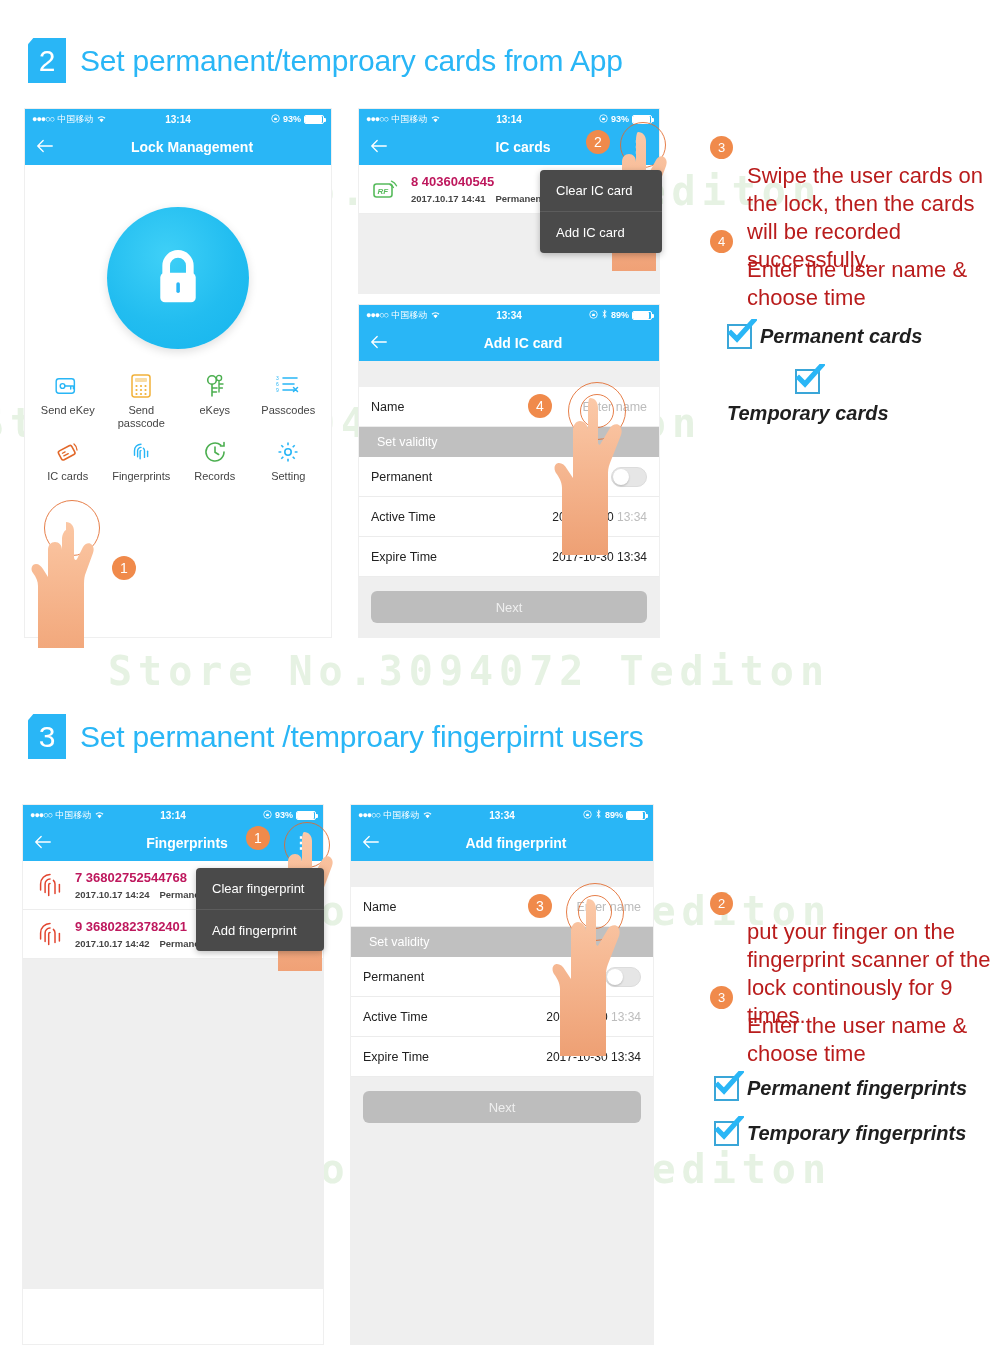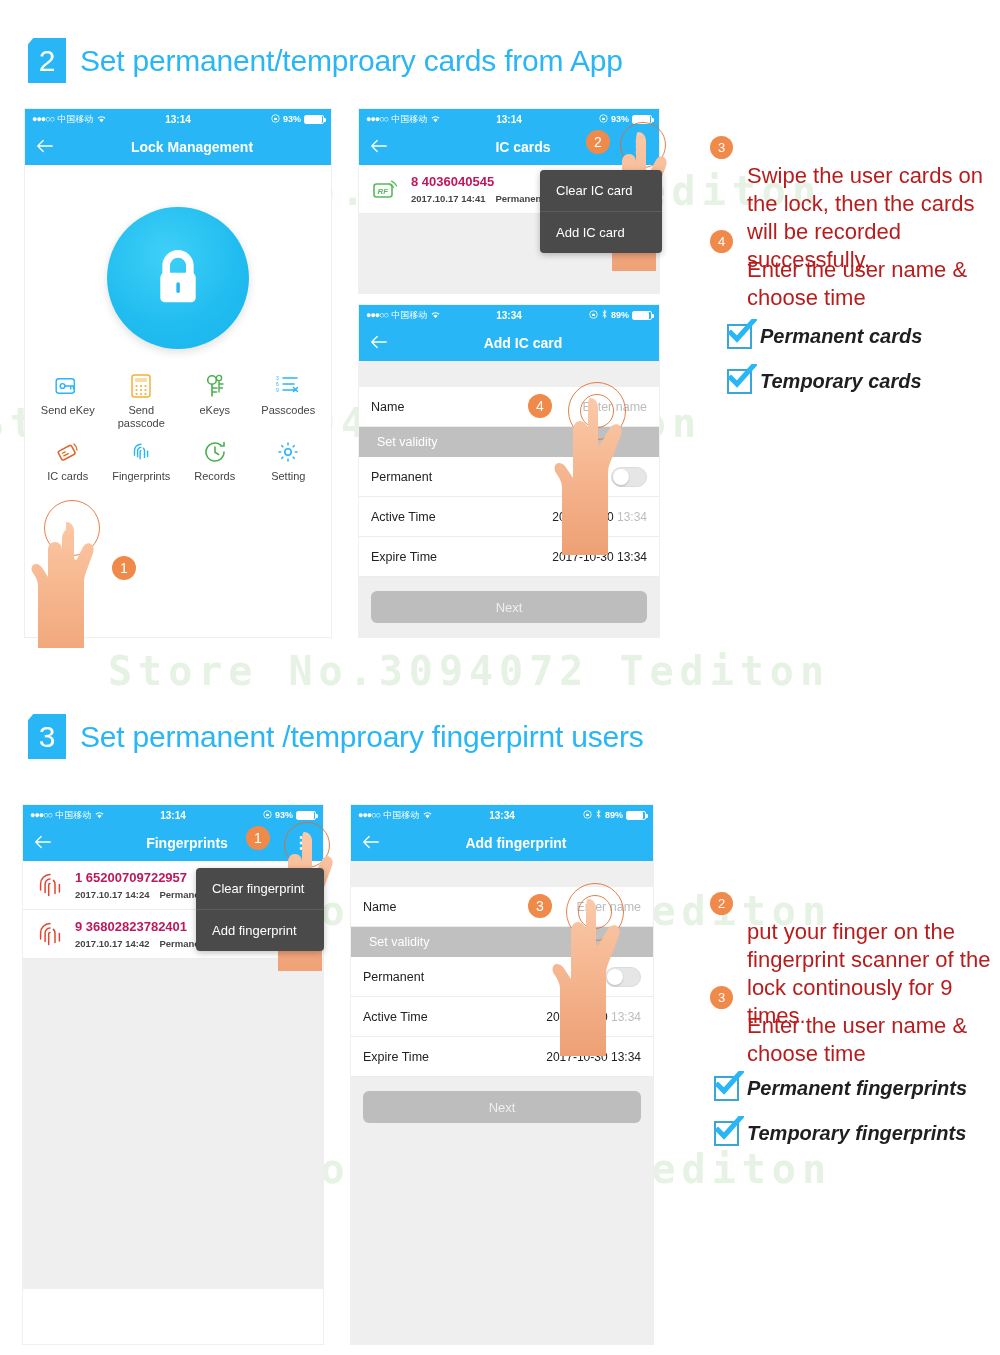--- a/index.html
+++ b/index.html
@@ -567,21 +567,21 @@
 </div>
 
 <div class="checkline" style="left:727px; top:324px;">
   <div class="chkbox">
     <svg width="30" height="26" viewBox="0 0 30 26" style="position:absolute;left:-2px;top:-7px;">
       <path d="M4 14l6 6L27 1" fill="none" stroke="#29b6f6" stroke-width="5" stroke-linecap="square"></path>
     </svg>
   </div>
   <div class="chk-txt">Permanent cards</div>
 </div>
-<div class="checkline" style="left:727px; top:369px;">
+<div class="checkline" style="left:727px; top:369px;flex-direction:column;">
   <div class="chkbox">
     <svg width="30" height="26" viewBox="0 0 30 26" style="position:absolute;left:-2px;top:-7px;">
       <path d="M4 14l6 6L27 1" fill="none" stroke="#29b6f6" stroke-width="5" stroke-linecap="square"></path>
     </svg>
   </div>
   <div class="chk-txt">Temporary cards</div>
 </div>
 
 <div class="section-head" style="left:28px; top:714px;">
   <div class="sec-badge">3</div>
@@ -630,21 +630,21 @@
             <g fill="none" stroke="#e2452f" stroke-width="1.5" stroke-linecap="round">
               <path d="M13 3.5C7.8 3.5 3.6 7.7 3.6 12.9v6"></path>
               <path d="M13 8a4.9 4.9 0 0 0-4.9 4.9v8.6"></path>
               <path d="M13 12.6a1.3 1.3 0 0 0-1.3 1.3v10.5"></path>
               <path d="M16.4 9.4a4.9 4.9 0 0 1 1.6 3.6v9.5"></path>
               <path d="M22.4 13.5v7.6"></path>
             </g>
           </svg>
       </div>
       <div class="row-main">
-        <div class="row-title">1 65200709722957</div>
+        <div class="row-title">7 36802752544768</div>
         <div class="row-sub">
           <span>2017.10.17 14:24</span>
           <span>Permanent</span>
         </div>
       </div>
     </div>
     <div class="list-row">
       <div class="row-ico">
         <svg width="26" height="28" viewBox="0 0 26 28">
             <g fill="none" stroke="#e2452f" stroke-width="1.5" stroke-linecap="round">

